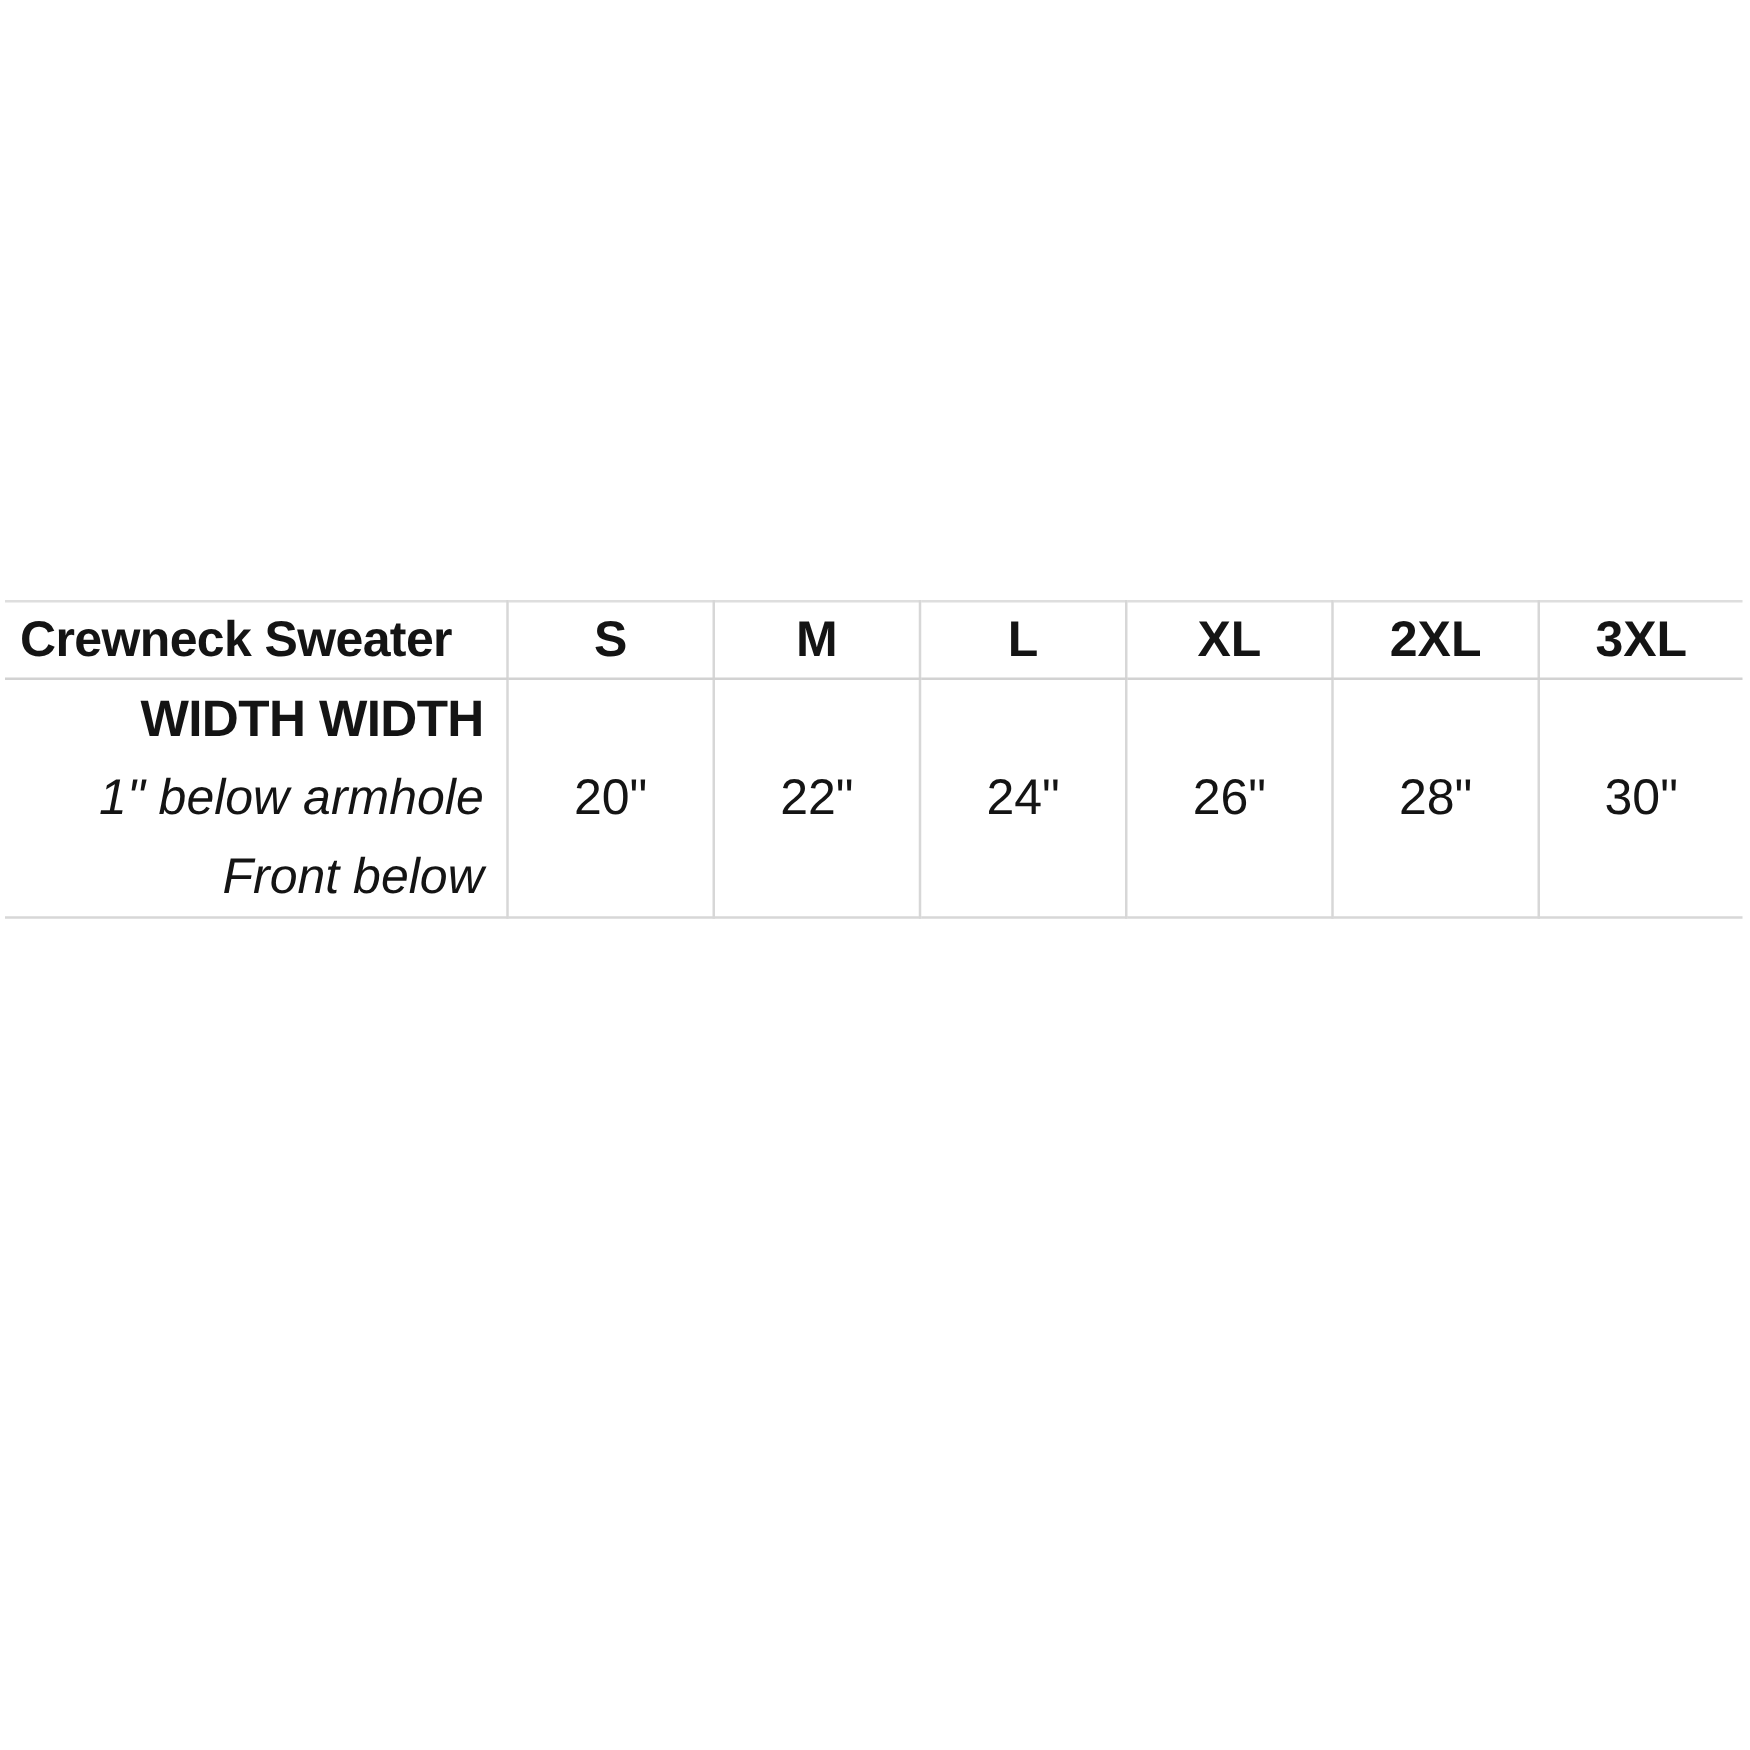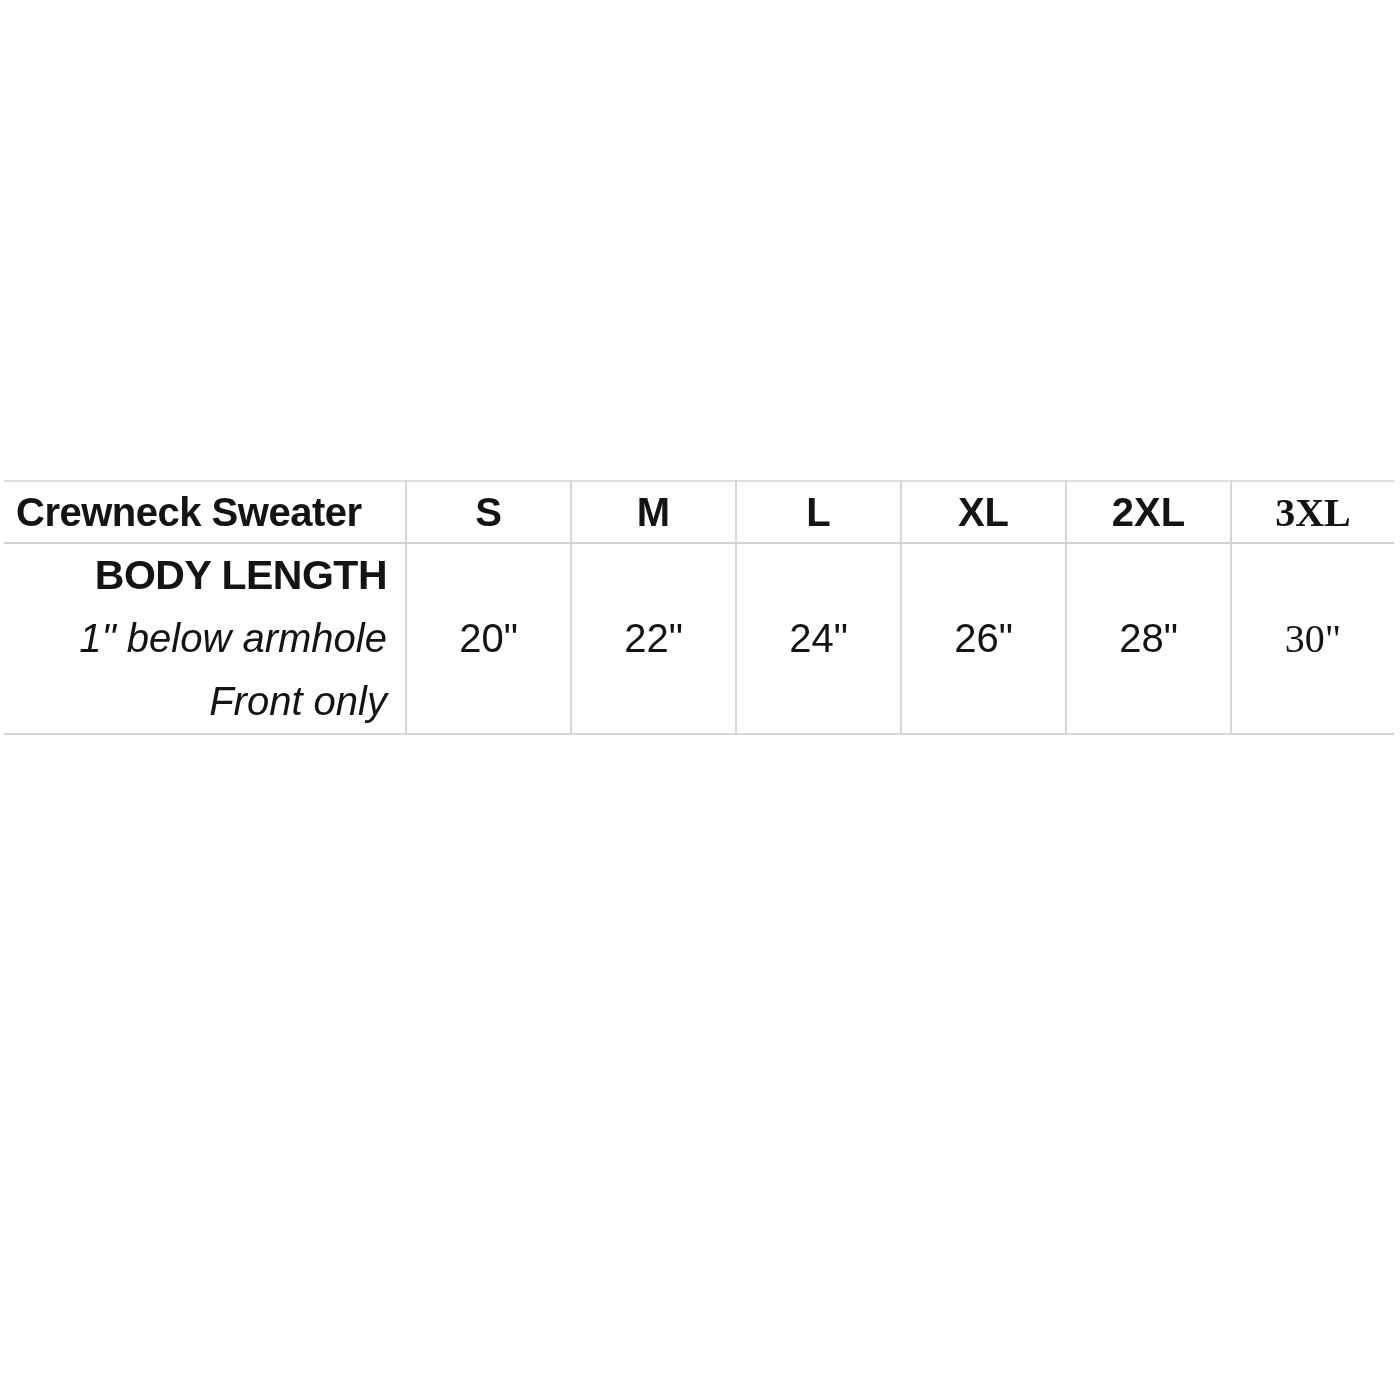--- a/index.html
+++ b/index.html
@@ -30,21 +30,21 @@
   col.c-label { width: 402px; }
   col.c-size  { width: 165px; }
   col.c-size-last { width: 163px; }
 
   
   .size-chart th, .size-chart td {
     border-right: 2px solid #d7d7d7;
     padding: 0;
     background: #ffffff;
   }
-  .size-chart th:last-child, .size-chart td:last-child { border-right: none; font-family: Liberation Serif, serif; }
+  .size-chart th:last-child, .size-chart td:last-child { border-right: none; }
   .size-chart thead th { border-top: 2px solid #dedede; border-bottom: 2px solid #d2d2d2; }
   .size-chart tbody tr.row-1 td { border-bottom: 2px solid #d7d7d7; }
 
   .size-chart thead tr { height: 62px; }
   .size-chart tbody tr.row-1 { height: 191px; }
   .size-chart tbody tr.row-2 { height: 184px; }
 
   th.product-cell {
     text-align: left;
     padding-left: 12px;
@@ -107,23 +107,23 @@
         <th class="size-cell">L</th>
         <th class="size-cell">XL</th>
         <th class="size-cell">2XL</th>
         <th class="size-cell">3XL</th>
       </tr>
     </thead>
     <tbody>
       <tr class="row-1">
         <td class="label-cell">
           <div class="label-stack">
-            <div class="label-title">BODY LENGTH</div>
+            <div class="label-title">WIDTH WIDTH</div>
             <div class="label-note">1" below armhole</div>
-            <div class="label-note">Front only</div>
+            <div class="label-note">Front below</div>
           </div>
         </td>
         <td class="value-cell">20"</td>
         <td class="value-cell">22"</td>
         <td class="value-cell">24"</td>
         <td class="value-cell">26"</td>
         <td class="value-cell">28"</td>
         <td class="value-cell">30"</td>
       </tr>
     </tbody>

